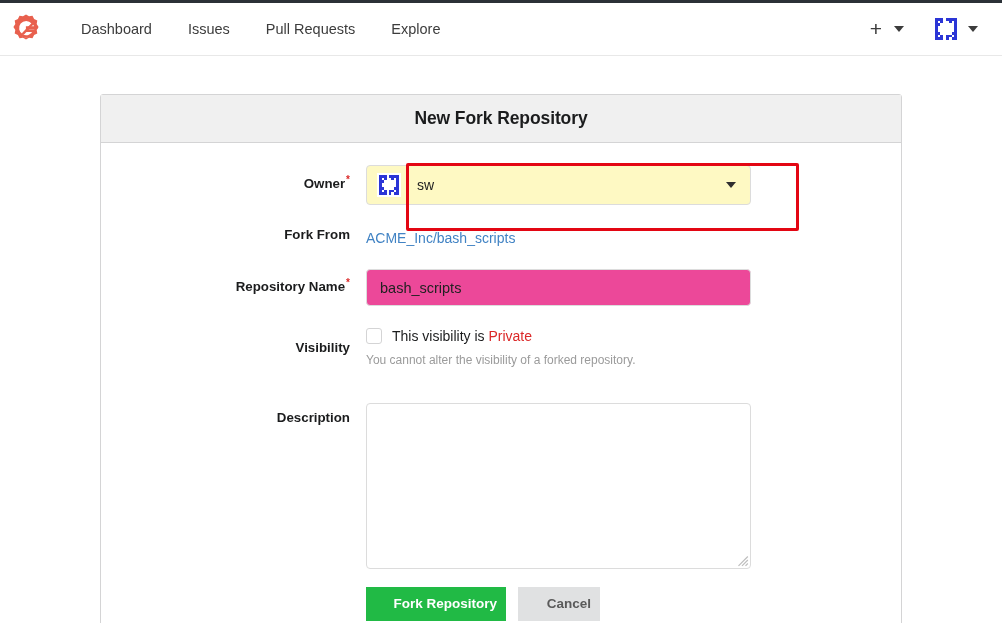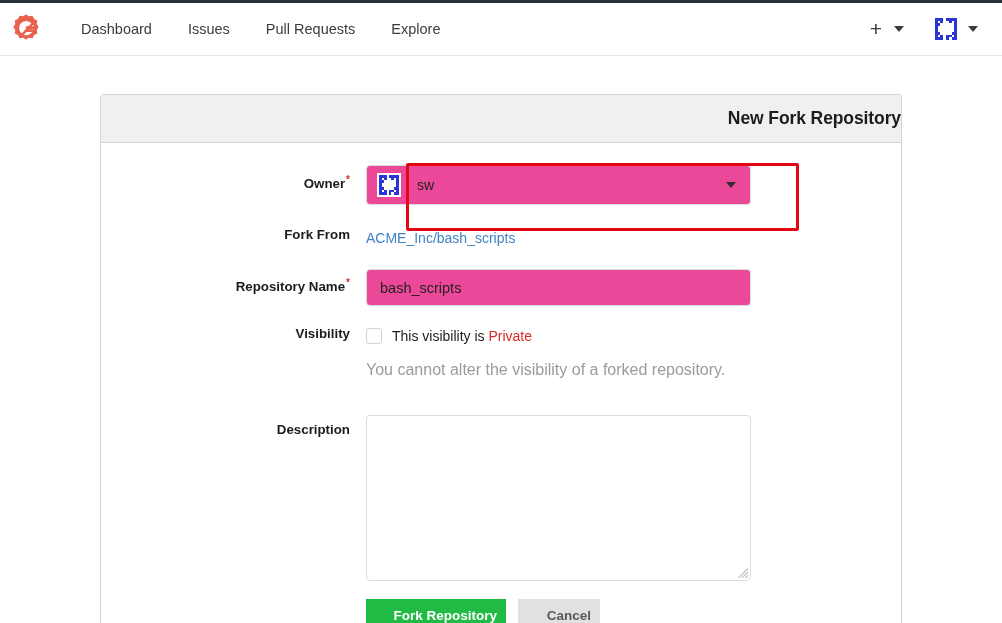--- a/index.html
+++ b/index.html
@@ -89,21 +89,21 @@
     border: 1px solid #d4d4d5;
     border-radius: 3px;
     background: #ffffff;
   }
   .card-header {
     background: #f0f0f0;
     border-bottom: 1px solid #d4d4d5;
     height: 48px;
     display: flex;
     align-items: center;
-    justify-content: flex-end;
+    justify-content: center;
   }
   .card-header-title {
     font-size: 17.5px;
     font-weight: bold;
     color: #1b1c1d;
     letter-spacing: -0.1px;
   }
   .card-body {
     padding: 22px 0 26px 0;
   }
@@ -149,21 +149,21 @@
     border-radius: 2px;
     pointer-events: none;
     z-index: 5;
   }
 
   .select-box {
     width: 385px;
     height: 40px;
     border: 1px solid #dcdcdc;
     border-radius: 4px;
-    background: #ec4899;
+    background: #fef9c3;
     display: flex;
     align-items: center;
     padding: 0 12px 0 10px;
     cursor: pointer;
     position: relative;
   }
   .select-avatar {
     width: 24px; height: 24px;
     flex: 0 0 24px;
     margin-right: 16px;
@@ -215,23 +215,22 @@
     margin-right: 10px;
     flex: 0 0 16px;
     cursor: pointer;
   }
   .cbox-label {
     font-size: 14px;
     color: #1b1c1d;
   }
   .private-word { color: #db2828; }
   .help-text {
-    font-size: 16px;
+    font-size: 12px;
     color: #9b9b9b;
-    margin-top: 7px;
     line-height: 1.3;
   }
 
   .textarea-wrap { position: relative; width: 385px; }
   .desc-area {
     width: 385px;
     height: 166px;
     border: 1px solid #dcdcdc;
     border-radius: 4px;
     background: #fff;
@@ -424,21 +423,21 @@
 
       <div class="form-row" style="margin-bottom:13px;">
         <div class="form-label" style="padding-top:8px;">
           <span>Repository Name</span><span class="req">*</span>
         </div>
         <div class="form-control">
           <input class="text-input" type="text" value="bash_scripts" style="">
         </div>
       </div>
 
-      <div class="form-row" style="margin-bottom:12px;">
+      <div class="form-row" style="margin-bottom:12px;align-items:center;">
         <div class="form-label" style="padding-top:7px;">Visibility</div>
         <div class="form-control">
           <div class="checkbox-line">
             <span class="cbox"></span>
             <span class="cbox-label"><span>This visibility is </span><span class="private-word">Private</span></span>
           </div>
           <div class="help-text">You cannot alter the visibility of a forked repository.</div>
         </div>
       </div>
 

